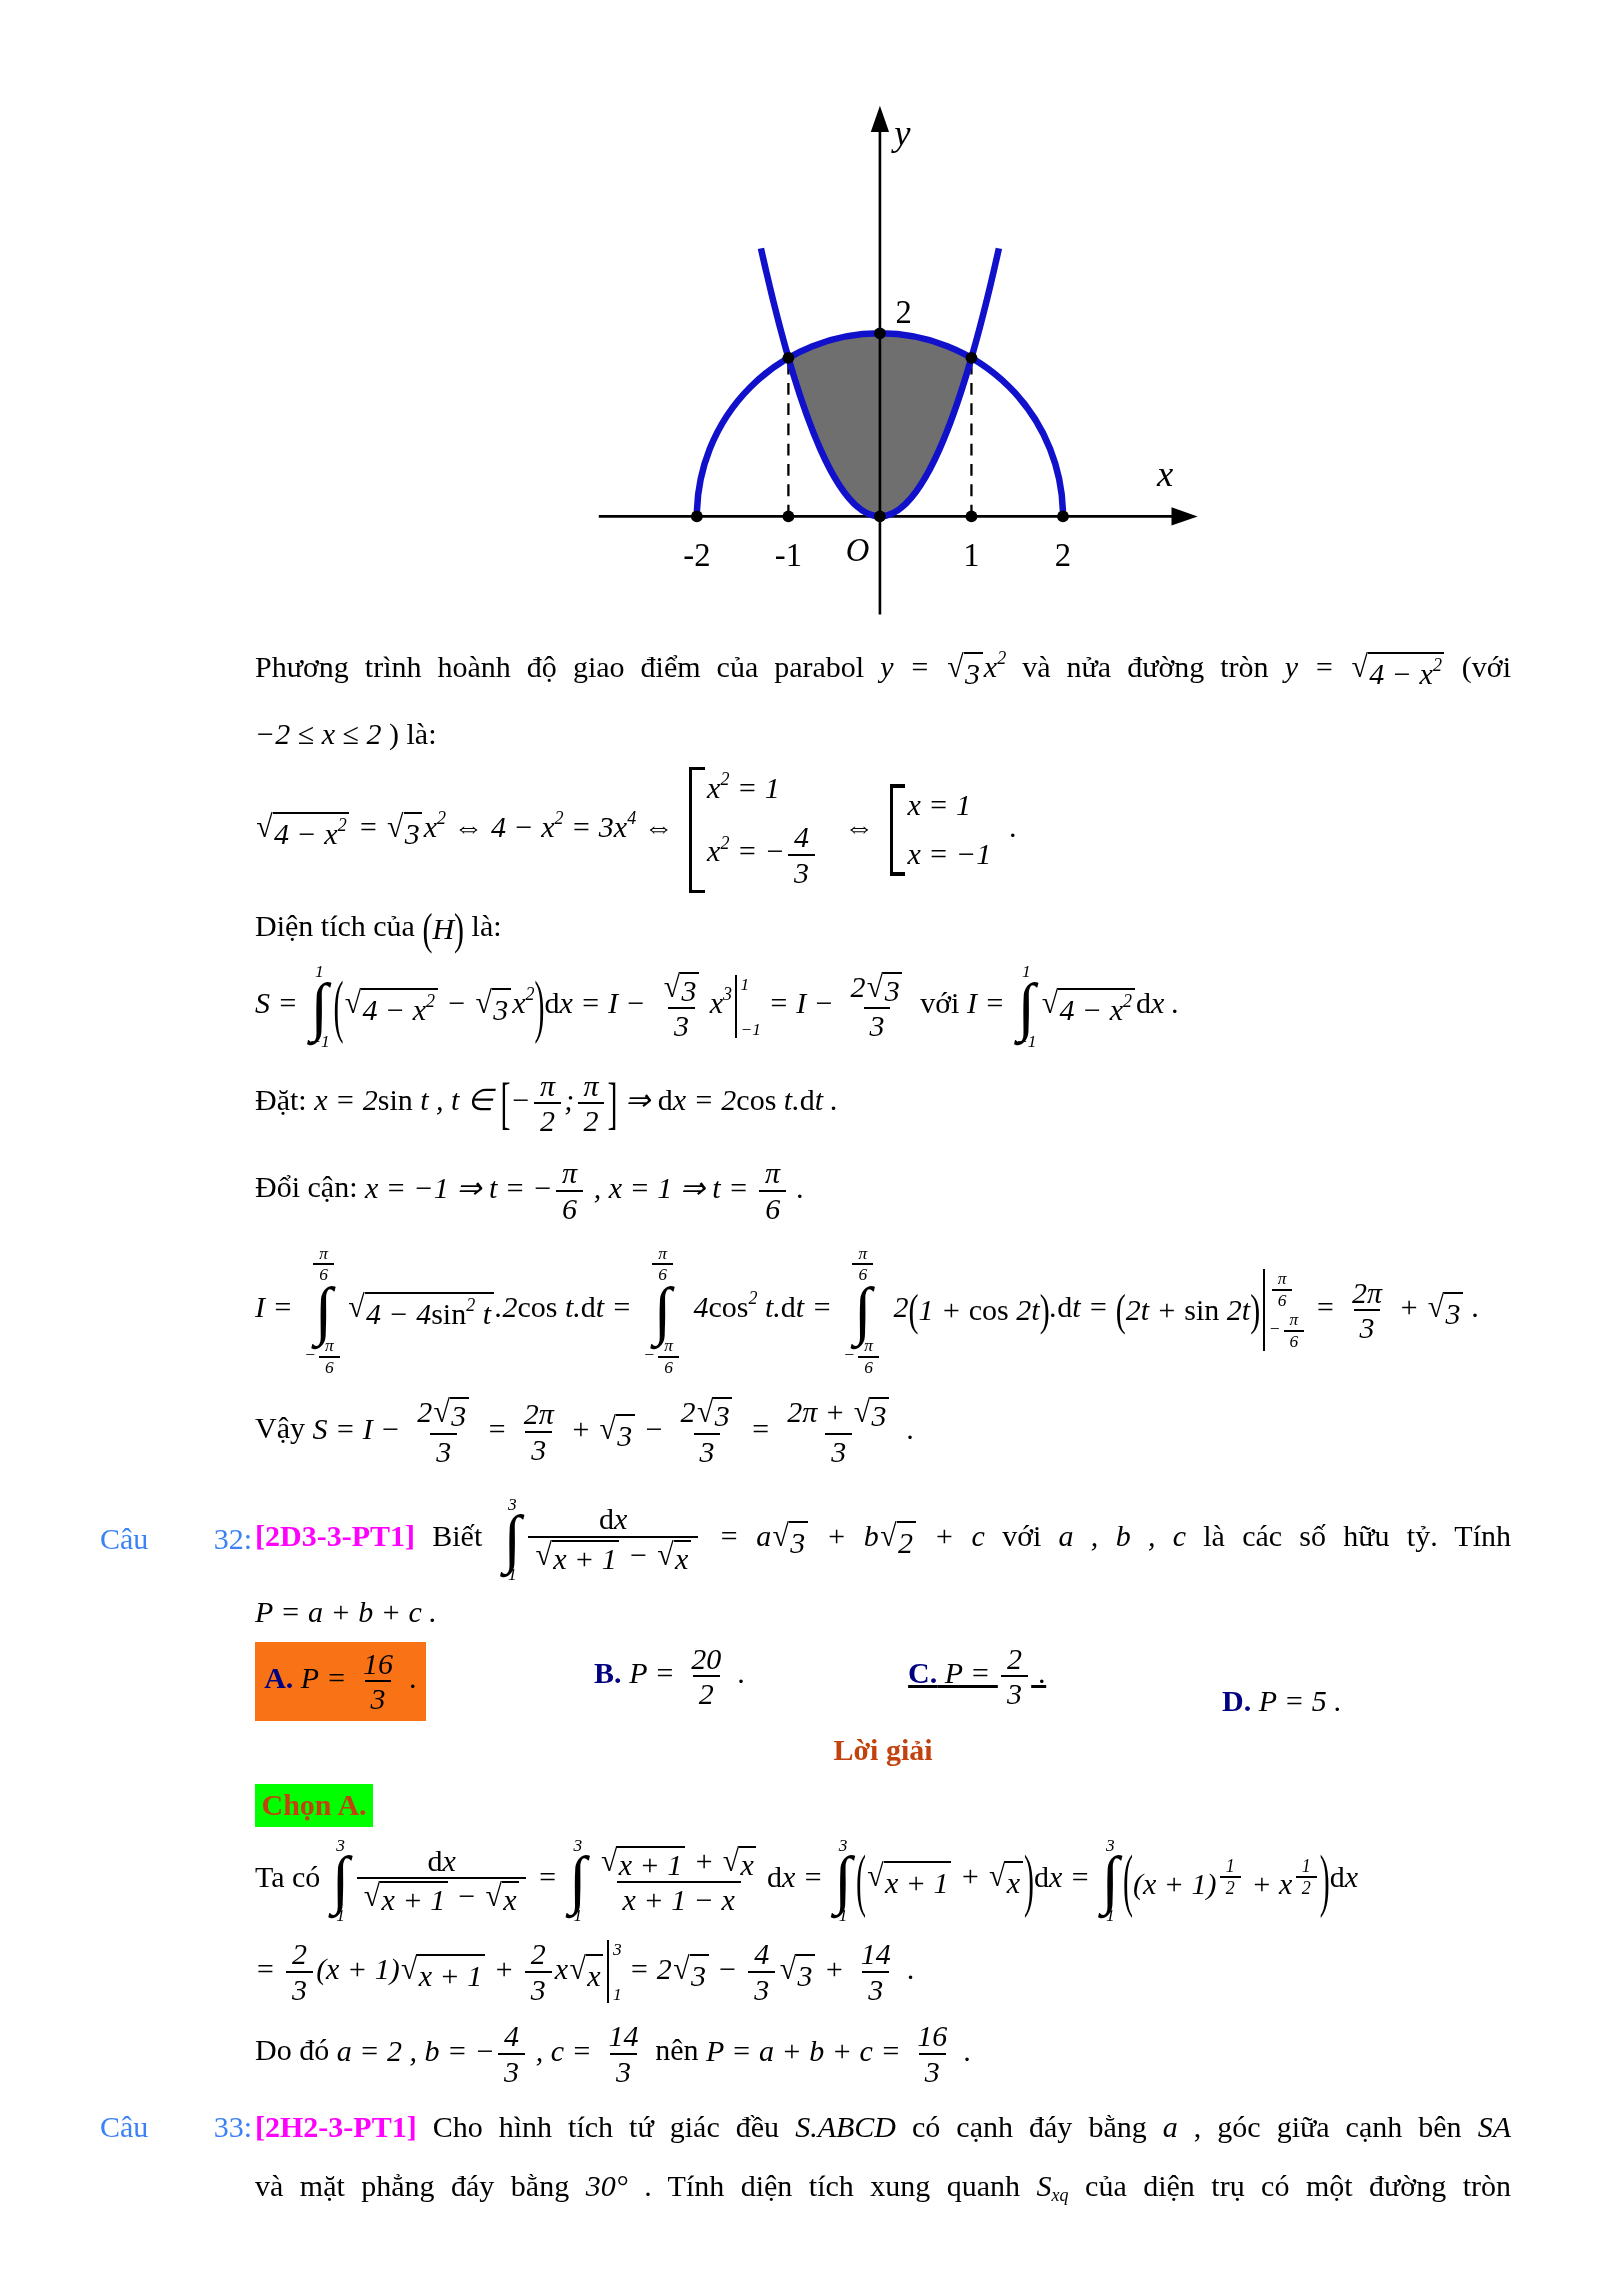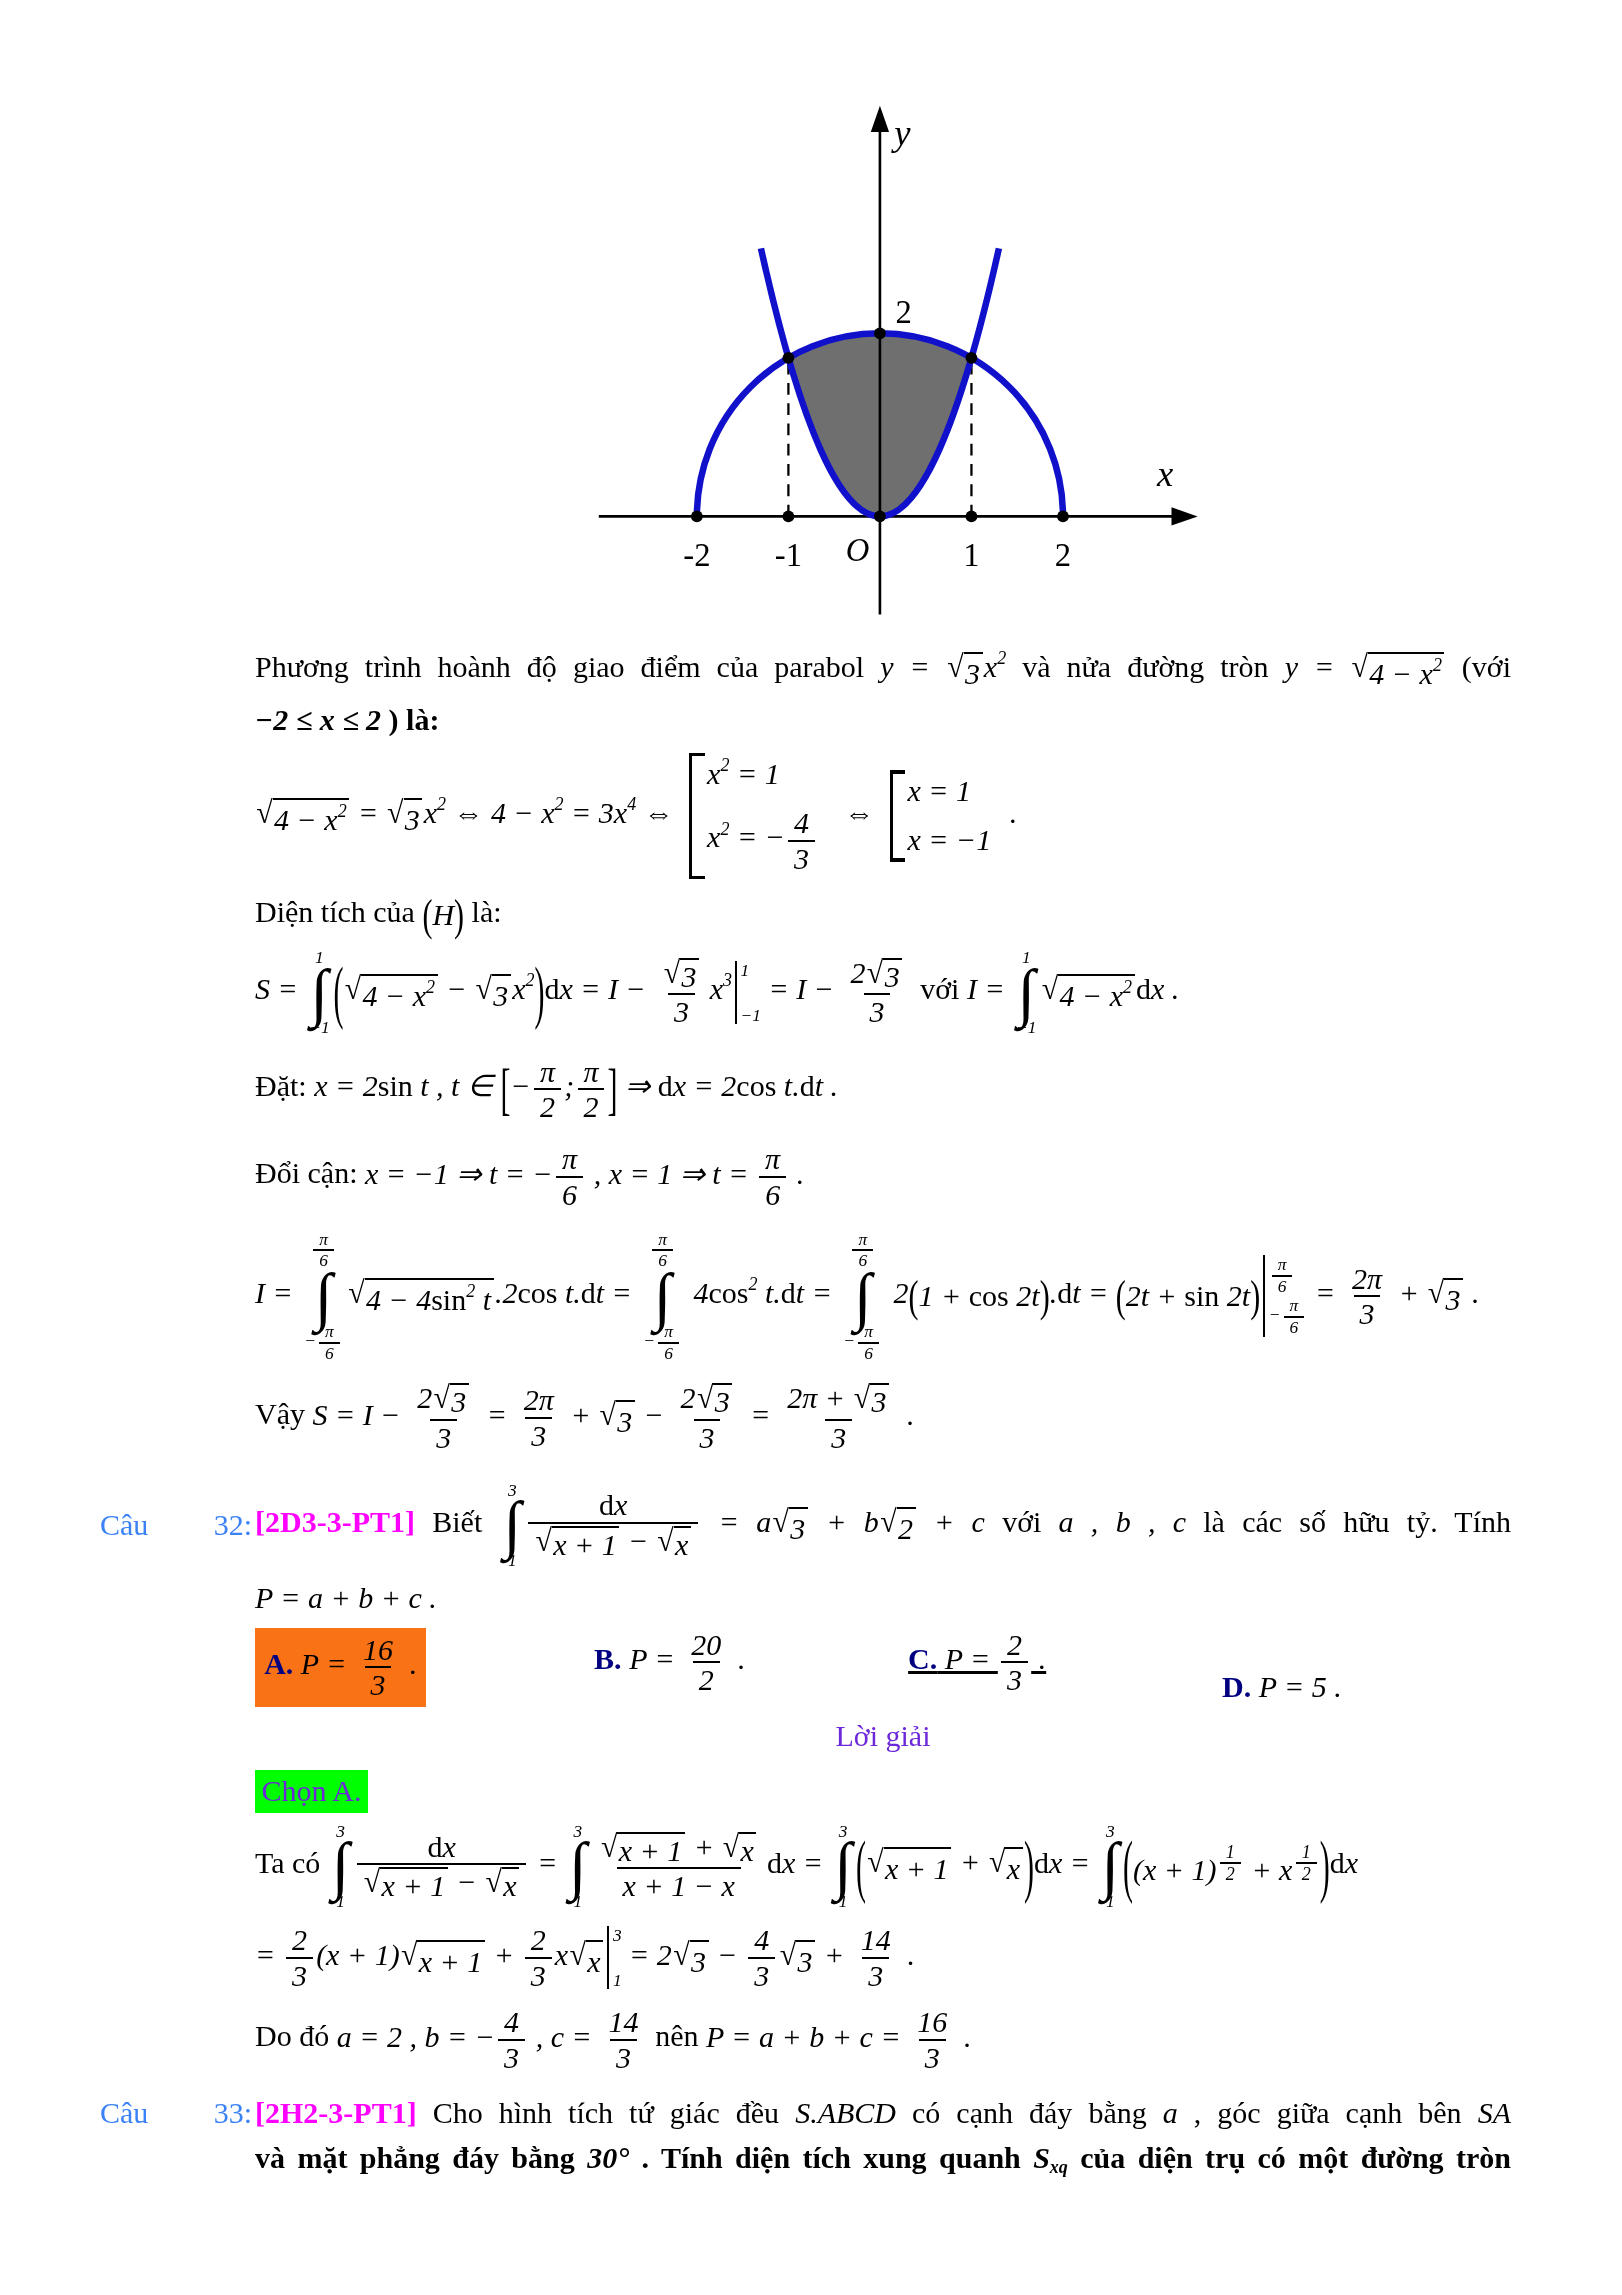--- a/index.html
+++ b/index.html
@@ -9,27 +9,27 @@
     font-family:"Liberation Serif", serif; font-size:30px; line-height:1.35;
   }
   
   .figwrap { display:block; margin:98px 0 0 579px; }
   .tick { font-family:"Liberation Serif",serif; font-size:50px; }
   .alab { font-family:"Liberation Serif",serif; font-size:56px; font-style:italic; }
   .olab { font-family:"Liberation Serif",serif; font-size:50px; font-style:italic; }
   
   #content { }
   .line { position:relative; margin-left:255px; width:1256px; }
-  .mt-xs { margin-top:5px;font-weight:bold; } .mt-sm { margin-top:9.2px; } .mt-md { margin-top:13px; }
+  .mt-xs { margin-top:19px; } .mt-sm { margin-top:9.2px; } .mt-md { margin-top:13px; }
   .mt-lg { margin-top:18.3px; } .mt-xl { margin-top:26px; }
   .just { text-align:justify; text-align-last:justify; }
   .center { text-align:center; }
   .qlabel { position:absolute; left:-155px; top:50%; transform:translateY(-50%);
             width:152px; color:#3b82f6; font-weight:normal; white-space:nowrap; }
-  .navy { color:#6d28d9; font-weight:normal; }
+  .navy { color:#c2410c; font-weight:bold; }
   .tag { color:#FF00FF; font-weight:bold; }
   .hl-yellow { background:#f97316; display:inline-block; padding:5.2px 9.2px; }
   .hl-green  { background:#00FF00; display:inline-block; padding:1.3px 6.5px; }
   
   .math { font-style:italic; }
   .mup { font-style:normal; }
   .msup { font-size:0.6em; line-height:0; vertical-align:0.7em; }
   .msub { font-size:0.6em; line-height:0; vertical-align:-0.3em; }
   .mf { display:inline-flex; flex-direction:column; align-items:center;
         vertical-align:middle; margin:0 3.3px; line-height:1.12; }

